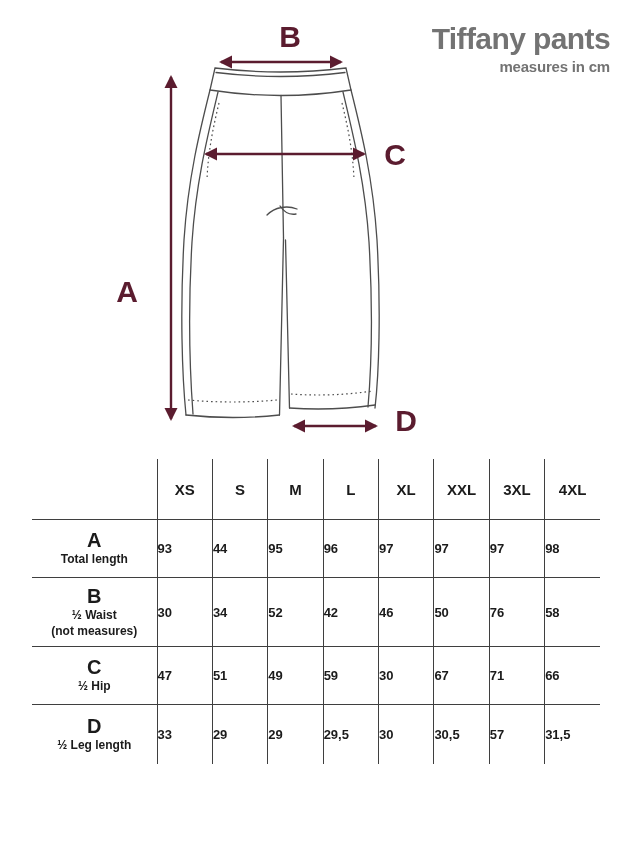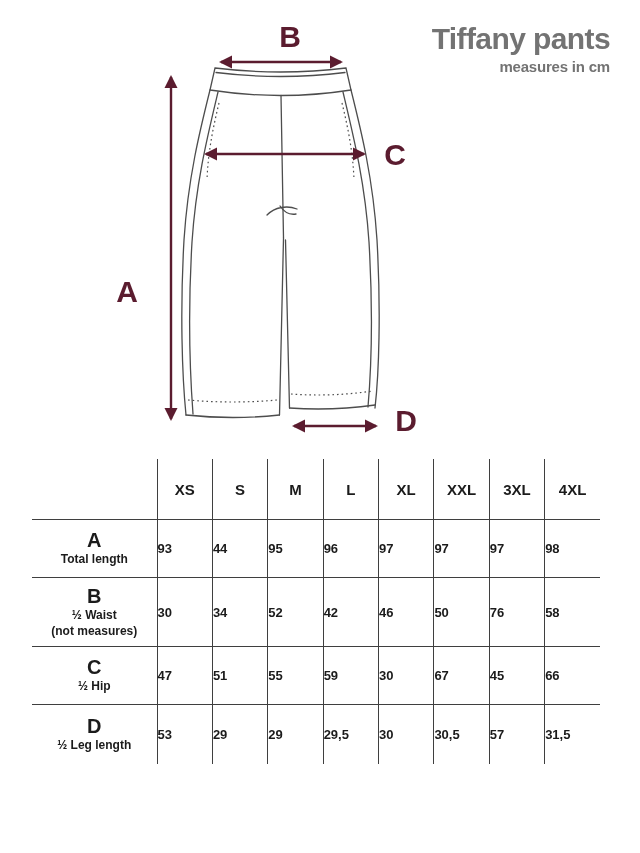--- a/index.html
+++ b/index.html
@@ -150,33 +150,33 @@
         <td class="val">76</td>
         <td class="val">58</td>
       </tr>
       <tr class="row-c">
         <th>
           <div class="r-letter">C</div>
           <div class="r-label">½ Hip</div>
         </th>
         <td class="val">47</td>
         <td class="val">51</td>
-        <td class="val">55</td>
+        <td class="val">49</td>
         <td class="val">59</td>
         <td class="val">30</td>
         <td class="val">67</td>
-        <td class="val">45</td>
+        <td class="val">71</td>
         <td class="val">66</td>
       </tr>
       <tr class="row-d">
         <th>
           <div class="r-letter">D</div>
           <div class="r-label">½ Leg length</div>
         </th>
-        <td class="val">53</td>
+        <td class="val">33</td>
         <td class="val">29</td>
         <td class="val">29</td>
         <td class="val">29,5</td>
         <td class="val">30</td>
         <td class="val">30,5</td>
         <td class="val">57</td>
         <td class="val">31,5</td>
       </tr>
     </tbody>
   </table>

